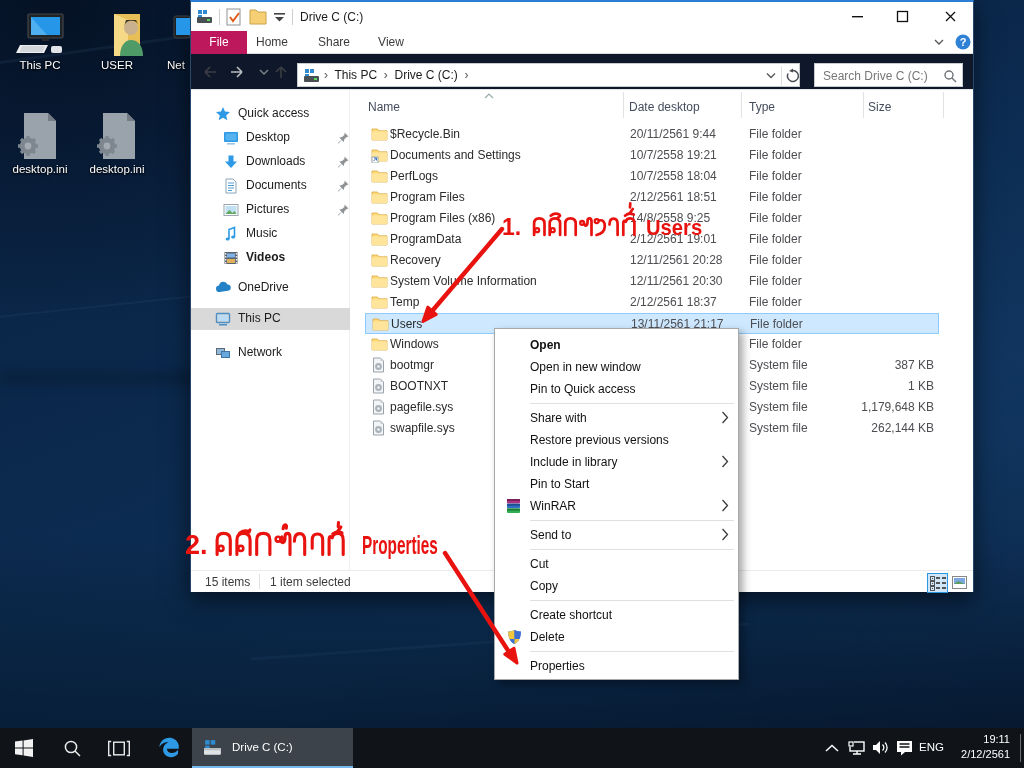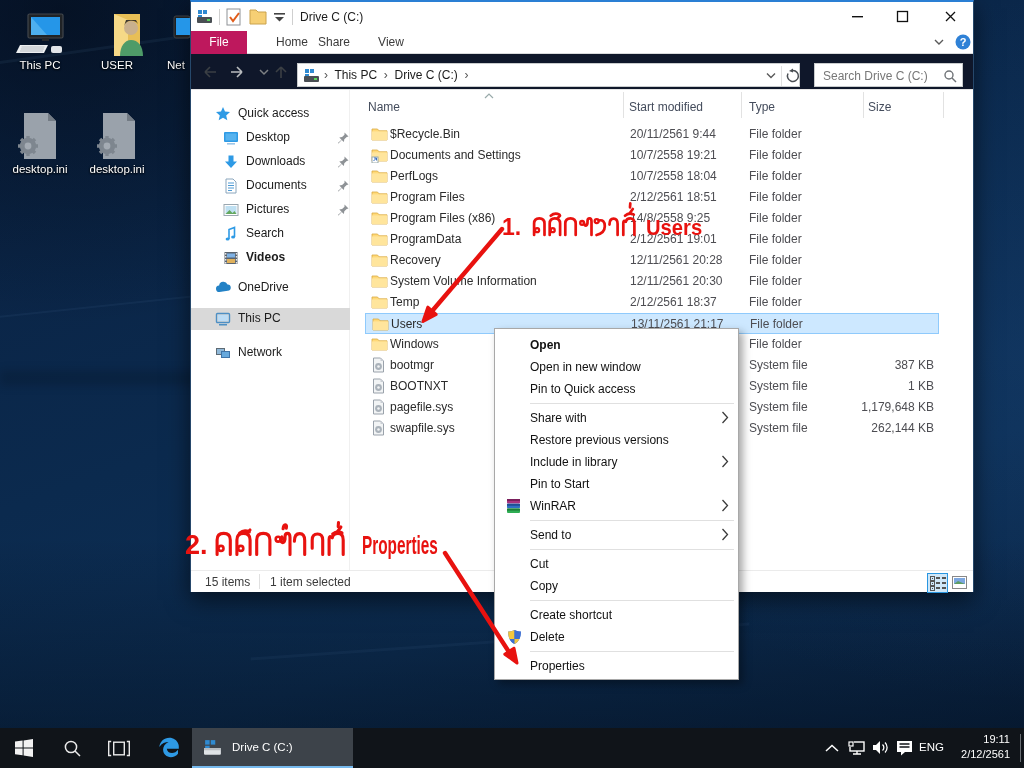--- a/index.html
+++ b/index.html
@@ -161,21 +161,21 @@
         </svg>
       <svg class="capbtn" style="left:689px;" viewBox="0 0 45 29">
           <rect x="17.5" y="9.5" width="10" height="10" fill="none" stroke="#111" stroke-width="1.3"></rect>
         </svg>
       <svg class="capbtn" style="left:737px;" viewBox="0 0 45 29">
           <path d="M18,10 l9,9 M27,10 l-9,9" stroke="#111" stroke-width="1.3"></path>
         </svg>
     </div>
     <div id="tabs">
       <div class="tab" id="tab-file">File</div>
-      <div class="tab" style="left:72px; width:58px;">Home</div>
+      <div class="tab" style="left:52px; width:58px;">Home</div>
       <div class="tab" style="left:114px; width:58px;">Share</div>
       <div class="tab" style="left:172px; width:56px;">View</div>
       <svg style="position:absolute; left:742px; top:6px;" width="12" height="10" viewBox="0 0 12 10">
           <path d="M2,3 l4,4 4,-4" stroke="#5a5a5a" stroke-width="1.4" fill="none"></path>
         </svg>
       <svg style="position:absolute; left:764px; top:3px;" width="16" height="16" viewBox="0 0 16 16">
         <circle cx="8" cy="8" r="7.5" fill="#2f81d6"></circle>
         <text x="8" y="12" font-size="11" font-weight="bold" fill="#fff" text-anchor="middle" font-family="Liberation Sans">?</text>
       </svg>
     </div>
@@ -262,21 +262,21 @@
             <svg class="pin" style="top:4px;" width="14" height="14" viewBox="0 0 14 14">
               <path d="M8.5,1.5 l4,4 -1.8,.4 -2.4,2.4 -.4,2.8 -2.2,-2.2 -3.2,3.6 -.6,-.6 3.6,-3.2 -2.2,-2.2 2.8,-.4 2.4,-2.4 z" fill="#8e9296"></path>
             </svg>
           </div>
           <div class="navitem" style="top:133px;">
             <svg style="position:absolute; left:32px; top:3px;" width="16" height="16" viewBox="0 0 16 16">
               <path d="M6,13 V3.5 l5.5,-2 V11" stroke="#2e9ae5" stroke-width="1.6" fill="none"></path>
               <ellipse cx="4.6" cy="13" rx="2" ry="1.6" fill="#2e9ae5"></ellipse>
               <ellipse cx="10.1" cy="11" rx="2" ry="1.6" fill="#2e9ae5"></ellipse>
             </svg>
-            <span style="left:55px;">Search</span>
+            <span style="left:55px;">Music</span>
           </div>
           <div class="navitem" style="top:157px;font-weight:bold;">
             <svg style="position:absolute; left:32px; top:3px;" width="16" height="16" viewBox="0 0 16 16">
               <rect x="1.5" y="2" width="13" height="12" fill="#5a6470"></rect>
               <rect x="4" y="3.5" width="8" height="4" fill="#7fb2e5"></rect>
               <rect x="4" y="9" width="8" height="4" fill="#e0b15c"></rect>
               <g fill="#e8e8e8">
                 <rect x="2" y="3" width="1.4" height="1.6"></rect>
                 <rect x="2" y="6" width="1.4" height="1.6"></rect>
                 <rect x="2" y="9" width="1.4" height="1.6"></rect>
@@ -312,21 +312,21 @@
             </svg>
             <span style="left:47px;">Network</span>
           </div>
         </div>
       <div id="list">
           <div class="hdr" style="left:17px;">Name</div>
           <svg style="position:absolute; left:133px; top:3px;" width="10" height="6" viewBox="0 0 10 6">
             <path d="M1,5 l4,-4 4,4" stroke="#9aa" stroke-width="1.2" fill="none"></path>
           </svg>
           <div class="hsep" style="left:272px;"></div>
-          <div class="hdr" style="left:278px;">Start modified</div>
+          <div class="hdr" style="left:278px;">Date desktop</div>
           <div class="hsep" style="left:390px;"></div>
           <div class="hdr" style="left:398px;">Type</div>
           <div class="hsep" style="left:512px;"></div>
           <div class="hdr" style="left:517px;">Size</div>
           <div class="hsep" style="left:592px;"></div>
           <div class="row" style="top:34px;">
             <span class="ricon"><svg width="17" height="16" viewBox="0 0 17 16">
                 <path d="M1,3 h5.5 l1.5,1.8 h8 v9.2 h-15 z" fill="#ffd978" stroke="#d9a943" stroke-width=".8"></path>
                 <path d="M1,5.4 h15 v8.6 h-15 z" fill="#ffe59c"></path>
               </svg></span>

